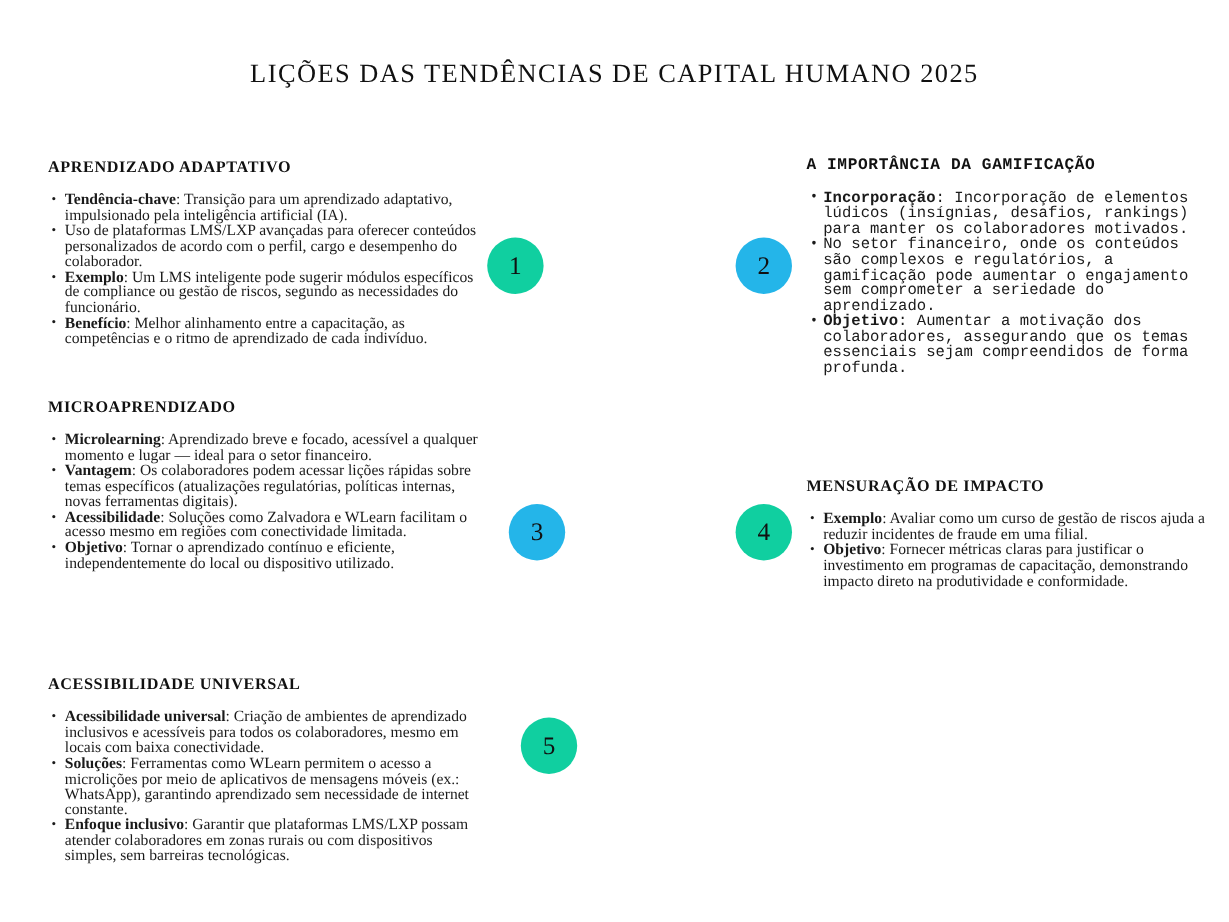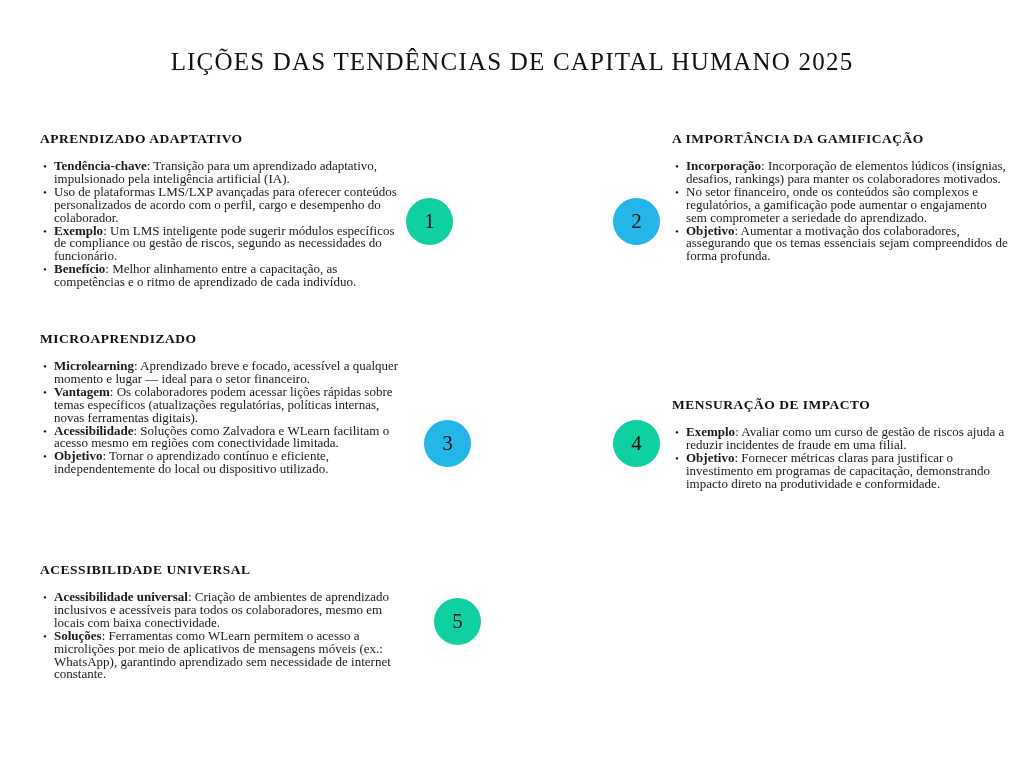--- a/index.html
+++ b/index.html
@@ -12,21 +12,21 @@
     color: #1a1a1a;
     overflow: hidden;
   }
   .title {
     position: absolute;
     top: 48px;
     left: 0;
     width: 100%;
     margin: 0;
     text-align: center;
-    font-size: 25px;
+    font-size: 22px;
     font-weight: 400;
     letter-spacing: 1.2px;
     color: #111111;
   }
   .panel { position: absolute; }
   .panel h2 {
     margin: 0 0 13px 0;
     text-align: left;
     font-size: 13.5px;
     font-weight: 700;
@@ -44,21 +44,21 @@
   .bullets li { position: relative; }
   .bullets li::before {
     content: "\2022";
     position: absolute;
     left: -11px;
     top: 0;
     font-size: 11px;
   }
   .bullets b { font-weight: 700; }
   .s1 { left: 40px;  top: 131px; width: 360px; }
-  .s2 { left: 672px; top: 131px; width: 336px; }
+  .s2 { left: 672px; top: 131px; width: 336px; font-family: Liberation Mono, monospace; }
   .s3 { left: 40px;  top: 331px; width: 360px; }
   .s4 { left: 672px; top: 397px; width: 336px; }
   .s5 { left: 40px;  top: 562px; width: 360px; }
   .badge {
     position: absolute;
     width: 47px;
     height: 47px;
     border-radius: 50%;
     display: flex;
     align-items: center;
@@ -115,20 +115,21 @@
         <li><b>Exemplo</b><span>: Avaliar como um curso de gestão de riscos ajuda a reduzir incidentes de fraude em uma filial.</span></li>
         <li><b>Objetivo</b><span>: Fornecer métricas claras para justificar o investimento em programas de capacitação, demonstrando impacto direto na produtividade e conformidade.</span></li>
       </ul>
   </section>
 
   <section class="panel s5">
     <h2>ACESSIBILIDADE UNIVERSAL</h2>
     <ul class="bullets">
         <li><b>Acessibilidade universal</b><span>: Criação de ambientes de aprendizado inclusivos e acessíveis para todos os colaboradores, mesmo em locais com baixa conectividade.</span></li>
         <li><b>Soluções</b><span>: Ferramentas como WLearn permitem o acesso a microlições por meio de aplicativos de mensagens móveis (ex.: WhatsApp), garantindo aprendizado sem necessidade de internet constante.</span></li>
+        <li><b>Enfoque inclusivo</b><span>: Garantir que plataformas LMS/LXP possam atender colaboradores em zonas rurais ou com dispositivos simples, sem barreiras tecnológicas.</span></li>
       </ul>
   </section>
 
   <div class="badge b1" style="background: rgb(16, 207, 160);">
     <span>1</span>
   </div>
   <div class="badge b2" style="background: rgb(36, 181, 233);">
     <span>2</span>
   </div>
   <div class="badge b3" style="background: rgb(36, 181, 233);">

